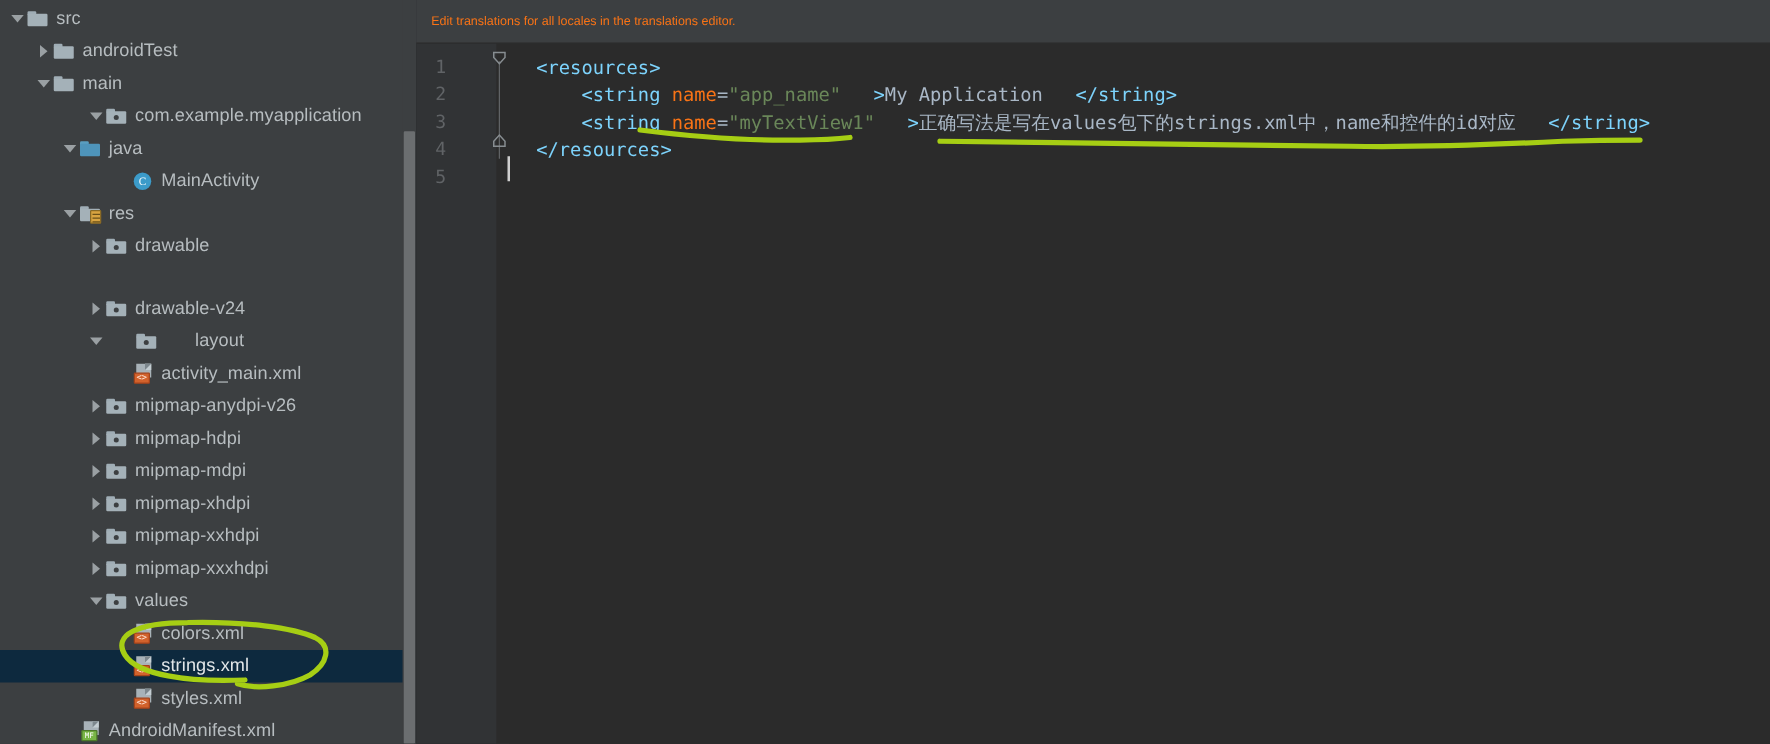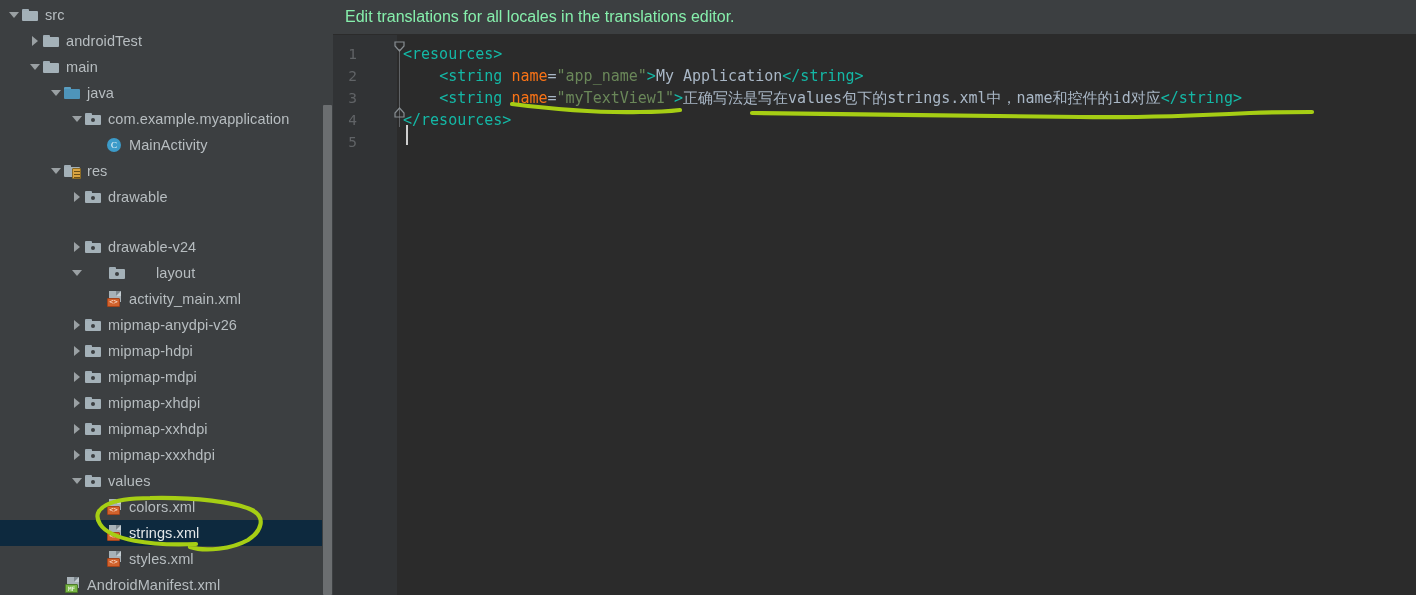--- a/index.html
+++ b/index.html
@@ -77,21 +77,21 @@
   
   #editor { position: relative; flex: 1 1 auto; height: 595px; background: #2b2b2b; }
 
   #notif {
     position: relative; height: 35px; width: 100%;
     background: #3c3f41;
     display: flex; align-items: center;
     padding-left: 12px;
     border-bottom: 1px solid #2b2b2b;
   }
-  #notif .txt { font-size: 16px; color: #86efac; }
+  #notif .txt { font-size: 10px; color: #f97316; }
 
   #codearea { position: relative; width: 100%; height: 560px; background: #2b2b2b; }
 
   #gutter { position: absolute; left: 0; top: 0; width: 64px; height: 560px; background: #313335; }
   #gutter .ln {
     position: absolute; right: 40px;
     width: 30px; text-align: right;
     font-family: "DejaVu Sans Mono", monospace;
     font-size: 14.5px; color: #606366;
     height: 22px; line-height: 22px;
@@ -103,21 +103,21 @@
   .foldmark { position: absolute; left: 1px; width: 13px; height: 13px; }
 
   #codetext {
     position: absolute; left: 70px; top: 0;
     font-family: "DejaVu Sans Mono", monospace;
     font-size: 15px;
     line-height: 22px;
     white-space: pre;
   }
   .cl { height: 22px; }
-  .tag   { color: #14b8a6; }
+  .tag   { color: #7dd3fc; margin-left: 26px; }
   .attr  { color: #f97316; }
   .eq    { color: #a9b7c6; }
   .str   { color: #6a8759; }
   .val   { color: #a9b7c6; }
   .punc  { color: #a9b7c6; }
 
   #caret { position: absolute; left: 73px; top: 90px; width: 2px; height: 20px; background: #cfcfcf; }
 
   
   #gsep { position: absolute; left: 63px; top: 0; width: 1px; height: 560px; background: #313335; }
@@ -161,44 +161,44 @@
             <span class="tri-d"></span>
           </span>
           <span class="ico">
             <span class="folder">
               <span class="tab"></span>
               <span class="body"></span>
             </span>
           </span>
           <span class="lbl">main</span>
         </div>
+        <div class="row" style="padding-left: 69px;">
+          <span class="tw">
+            <span class="tri-d"></span>
+          </span>
+          <span class="ico">
+            <span class="folder">
+              <span class="tab"></span>
+              <span class="body"></span>
+              <span class="dot"></span>
+            </span>
+          </span>
+          <span class="lbl">com.example.myapplication</span>
+        </div>
         <div class="row" style="padding-left: 48px;">
           <span class="tw">
             <span class="tri-d"></span>
           </span>
           <span class="ico">
             <span class="folder blue">
               <span class="tab"></span>
               <span class="body"></span>
             </span>
           </span>
           <span class="lbl">java</span>
-        </div>
-        <div class="row" style="padding-left: 69px;">
-          <span class="tw">
-            <span class="tri-d"></span>
-          </span>
-          <span class="ico">
-            <span class="folder">
-              <span class="tab"></span>
-              <span class="body"></span>
-              <span class="dot"></span>
-            </span>
-          </span>
-          <span class="lbl">com.example.myapplication</span>
         </div>
         <div class="row" style="padding-left: 90px;">
           <span class="tw empty"></span>
           <span class="ico">
             <span class="cls">
               <span>C</span>
             </span>
           </span>
           <span class="lbl">MainActivity</span>
         </div>

